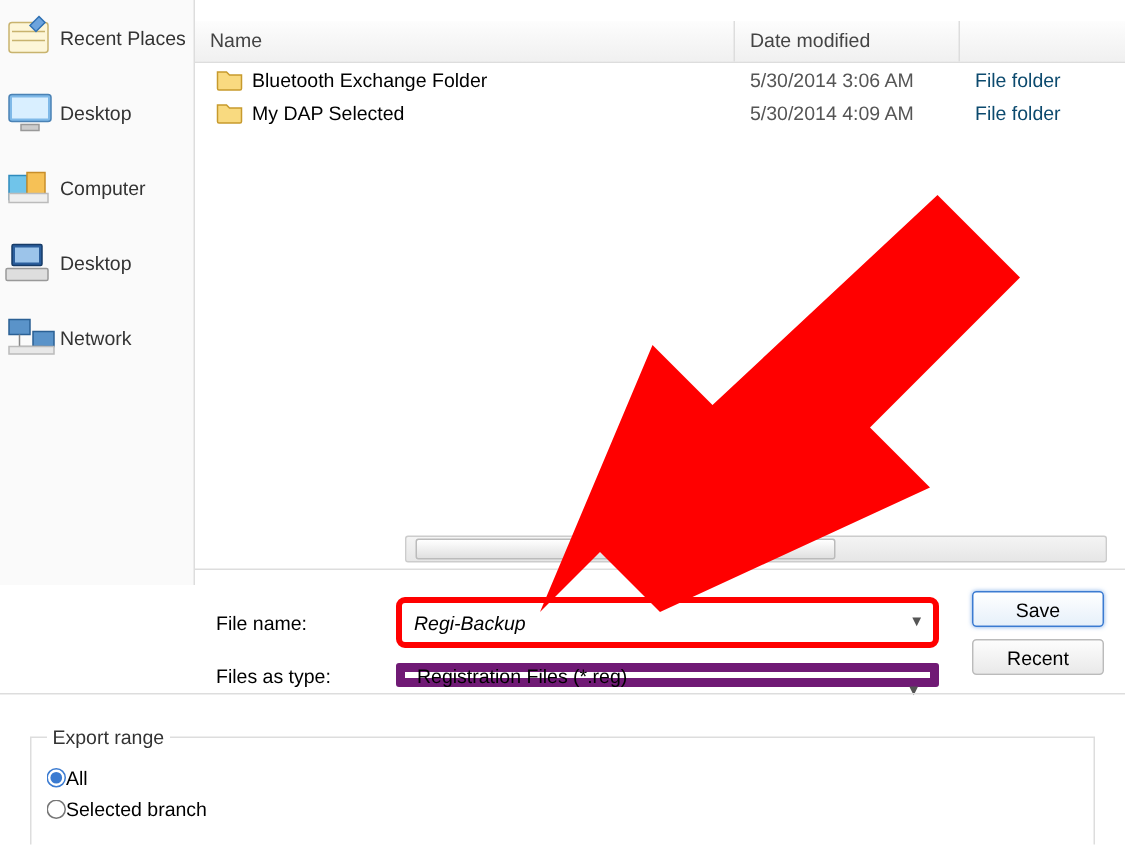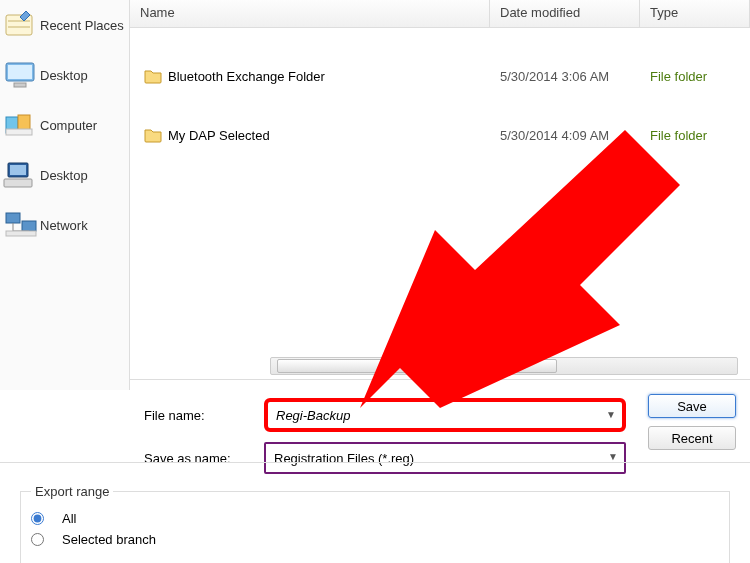--- a/index.html
+++ b/index.html
@@ -6,56 +6,56 @@
 body { width: 750px; height: 563px; background: #fff; position: relative; overflow: hidden; }
 
 
 .sidebar { position: absolute; left: 0; top: 0; width: 130px; height: 390px; background: #fafafa; border-right: 1px solid #ddd; padding-top: 6px; }
 .side-item { display: flex; flex-direction: row; align-items: center; margin-bottom: 14px; cursor: pointer; }
 .side-item .icon { width: 40px; height: 36px; display: flex; align-items: center; justify-content: center; }
 .side-item .label { color: #333; margin-top: 2px; }
 
 
 .file-area { position: absolute; left: 130px; top: 0; right: 0; height: 380px; background: #fff; border-bottom: 1px solid #ddd; }
-.file-header { display: flex; height: 28px; background: linear-gradient(#fdfdfd,#f0f0f0); border-bottom: 1px solid #ddd; }
+.file-header { display: flex; height: 28px; background: linear-gradient(#fdfdfd,#f0f0f0); border-bottom: 1px solid #ddd; margin-top: 14px; }
 .file-header .col { padding: 5px 10px; border-right: 1px solid #ddd; color: #444; cursor: pointer; }
 .col-name { width: 360px; }
 .col-date { width: 150px; }
 .col-type { flex: 1; border-right: none; }
 .file-rows { }
-.file-row { display: flex; height: 22px; align-items: center; margin-top: 37px; }
+.file-row { display: flex; height: 22px; align-items: center; }
 .file-row .col-name { display: flex; align-items: center; gap: 6px; padding-left: 14px; }
 .file-row .col-date { padding-left: 10px; color: #555; }
-.file-row .col-type { padding-left: 10px; color: #4d7c0f; }
+.file-row .col-type { padding-left: 10px; color: #0c4a6e; }
 
 
 .hscroll { position: absolute; left: 140px; right: 12px; bottom: 4px; height: 18px; background: linear-gradient(#f4f4f4,#e6e6e6); border: 1px solid #ccc; border-radius: 2px; }
 .hscroll .thumb { position: absolute; left: 6px; top: 1px; bottom: 1px; width: 60%; background: linear-gradient(#fff,#e0e0e0); border: 1px solid #bbb; border-radius: 2px; }
 .hscroll .grip { position: absolute; left: 49%; top: 4px; font-size: 9px; color: #888; }
 
 
 .controls { position: absolute; left: 130px; right: 0; top: 388px; padding: 10px 14px 6px 14px; }
 .ctrl-row { display: flex; align-items: center; margin-bottom: 10px; }
 .ctrl-row .lab { width: 120px; color: #000000; }
-.combo { flex: 1; height: 32px; border: 2px solid #701a75; background: #fff; display: flex; align-items: center; padding: 0 8px; position: relative; border-radius: 2px; }
+.combo { flex: 1; height: 16px; border: 6px solid #701a75; background: #fff; display: flex; align-items: center; padding: 0 8px; position: relative; border-radius: 2px; }
 .combo .caret { position: absolute; right: 6px; top: 7px; font-size: 10px; color: #555; }
 .combo.highlight { border: 4px solid #ff0000; border-radius: 6px; height: 34px; z-index: 5; font-style: italic; }
 .buttons { position: absolute; right: 14px; top: 6px; display: flex; flex-direction: column; gap: 8px; }
 .btn { width: 88px; height: 24px; border: 1px solid #8aa0b8; background: linear-gradient(#fff,#e6f0fa); border-radius: 3px; cursor: pointer; }
 .btn.save { border: 1px solid #3b7bd1; box-shadow: 0 0 3px rgba(60,130,220,0.7); }
 .btn.cancel { background: linear-gradient(#fdfdfd,#e9e9e9); border-color: #bbb; }
 
 
 .sep { position: absolute; left: 0; right: 0; top: 462px; height: 1px; background: #ddd; }
 
 
 .export { position: absolute; left: 0; right: 0; top: 466px; padding: 8px 20px 20px 20px; }
 .export fieldset { border: 1px solid #ddd; padding: 6px 10px 18px 10px; margin-top: 10px; }
 .export legend { color: #333; padding: 0 4px; }
-.radio-row { display: flex; align-items: center; gap: 18px; margin-top: 6px; }
+.radio-row { display: flex; align-items: center; gap: 0; margin-top: 6px; }
 .radio-row input { accent-color: #3b7bd1; }
 
 
 .arrow-svg { position: absolute; left: 360px; top: 130px; pointer-events: none; z-index: 20; }
 
 
 svg { display: block; }
 .folder-icon svg { width: 18px; height: 16px; }
 </style>
 </head>
@@ -112,21 +112,20 @@
         </svg>
     </span>
     <span class="label">Network</span>
   </div>
 </div>
 
 <div class="file-area">
   <div class="file-header">
     <div class="col col-name">Name</div>
     <div class="col col-date">Date modified</div>
-    <div class="col col-type">Type</div>
   </div>
   <div class="file-rows">
     <div class="file-row">
       <div class="col-name">
         <span class="folder-icon">
             <svg viewBox="0 0 18 16">
               <path d="M1 3 h6 l2 2 h8 v9 a1 1 0 0 1 -1 1 H2 a1 1 0 0 1 -1 -1 Z" fill="#f9da80" stroke="#c79a2d"></path>
             </svg>
           </span>
         <span>Bluetooth Exchange Folder</span>
@@ -156,21 +155,21 @@
 
 <div class="controls">
   <div class="ctrl-row">
     <span class="lab">File name:</span>
     <div class="combo highlight" style="margin-right: 110px;">
       <span>Regi-Backup</span>
       <span class="caret">▼</span>
     </div>
   </div>
   <div class="ctrl-row">
-    <span class="lab">Save as name:</span>
+    <span class="lab">Files as type:</span>
     <div class="combo" style="margin-right: 110px;">
       <span>Registration Files (*.reg)</span>
       <span class="caret">▼</span>
     </div>
   </div>
   <div class="buttons">
     <button class="btn save">Save</button>
     <button class="btn cancel">Recent</button>
   </div>
 </div>

